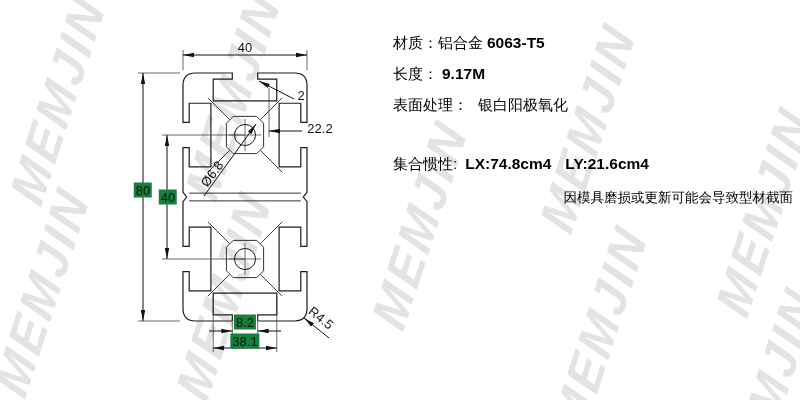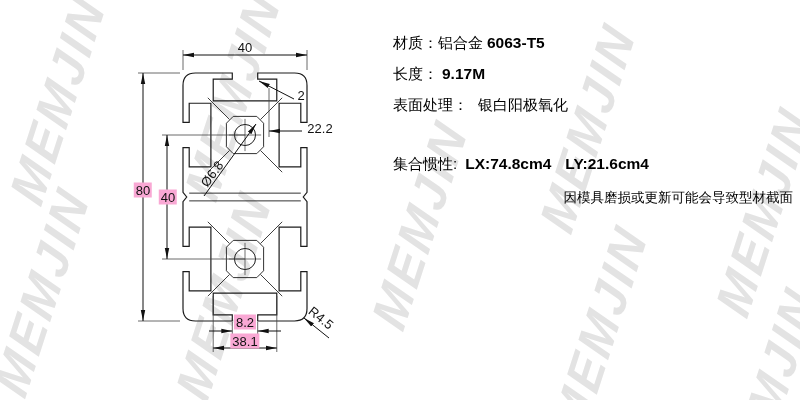--- a/index.html
+++ b/index.html
@@ -19,21 +19,21 @@
     user-select:none;
   }
 
   
   .drawing{position:absolute;left:4px;top:0;width:390px;height:356px;z-index:1;}
   .drawing svg{position:absolute;left:0;top:0;}
   .dimlabel{
     position:absolute;z-index:2;font-size:13px;color:#111;white-space:nowrap;
     transform:translate(-50%,-50%);
   }
-  .bgwhite{background:#f9a8d4;padding:0 2px;}
+  .bgwhite{background:#15803d;padding:0 2px;}
 
   
   .panel{position:absolute;left:393px;top:34px;width:400px;z-index:1;}
   .title-row{font-size:17px;margin-bottom:30px;}
   .t-value{font-size:21px;font-weight:700;letter-spacing:.5px;margin-left:2px;}
   .spec-row{font-size:15px;margin-bottom:12px;}
   .spec-row .val{font-weight:700;font-size:15.5px;margin-left:4px;text-align:right;}
   .spec-row .plain{margin-left:10px;}
   .gap{margin-top:40px;}
   .spec-row .v2{font-weight:700;font-size:15.5px;margin-left:8px;}

